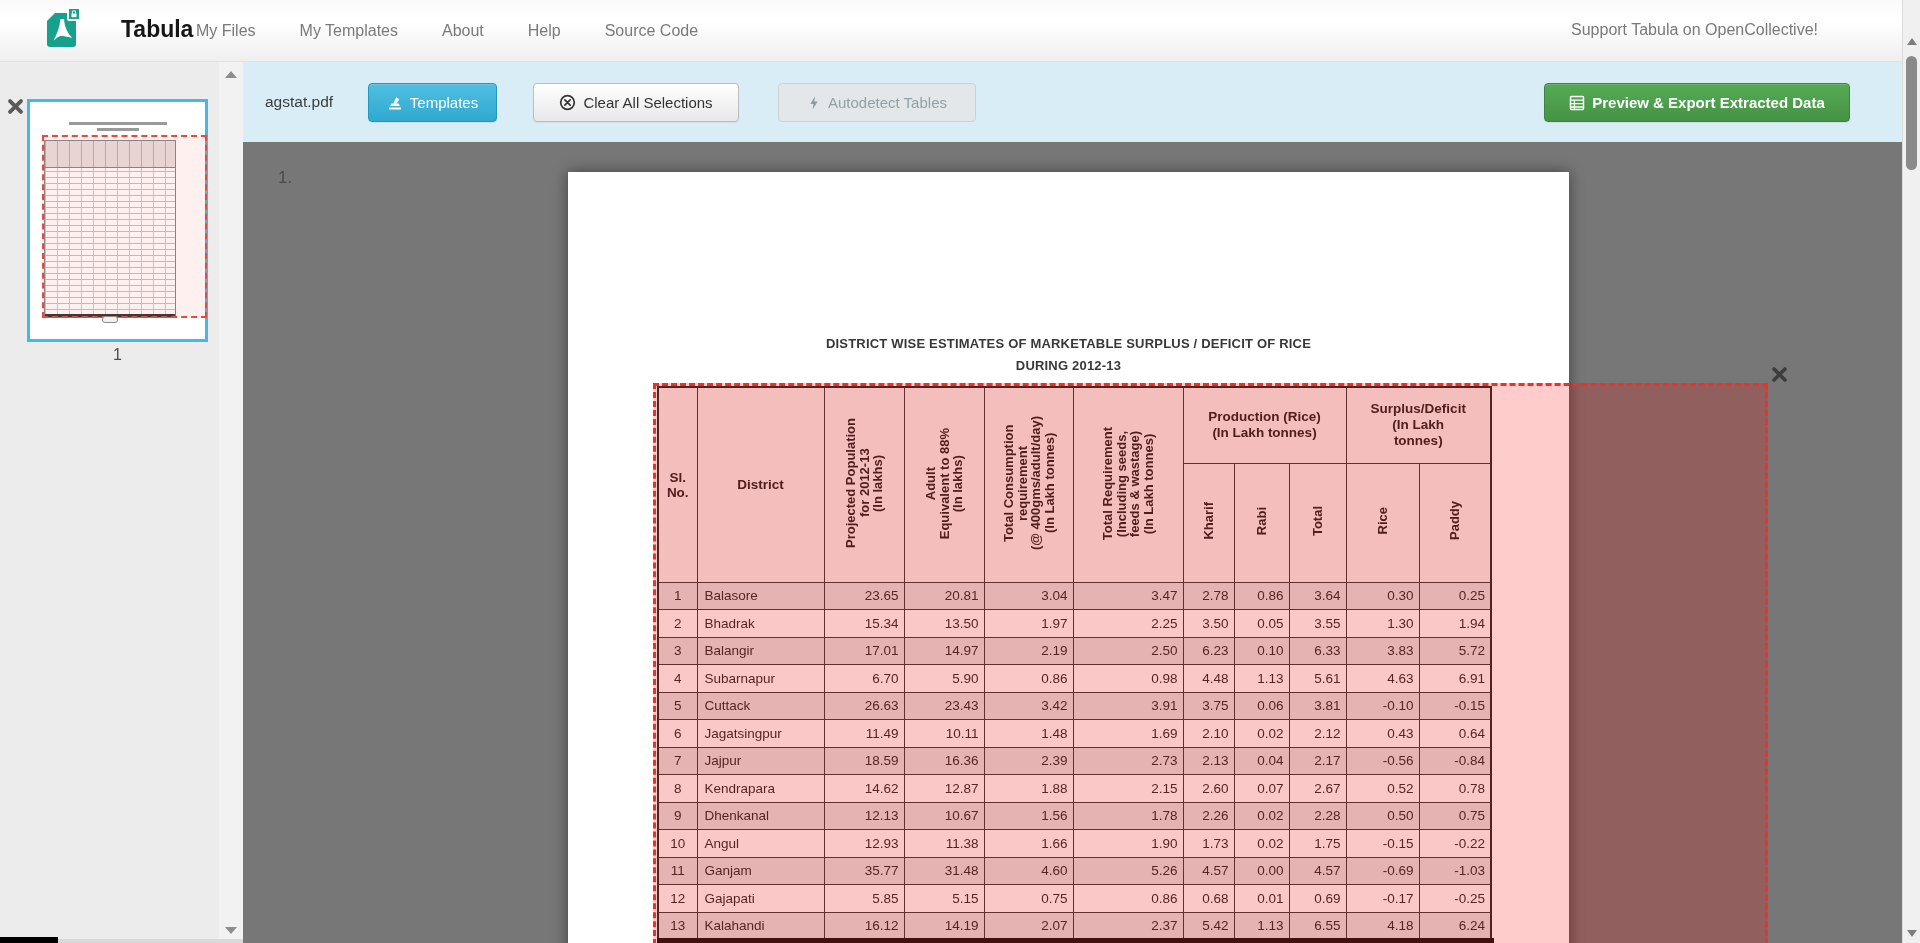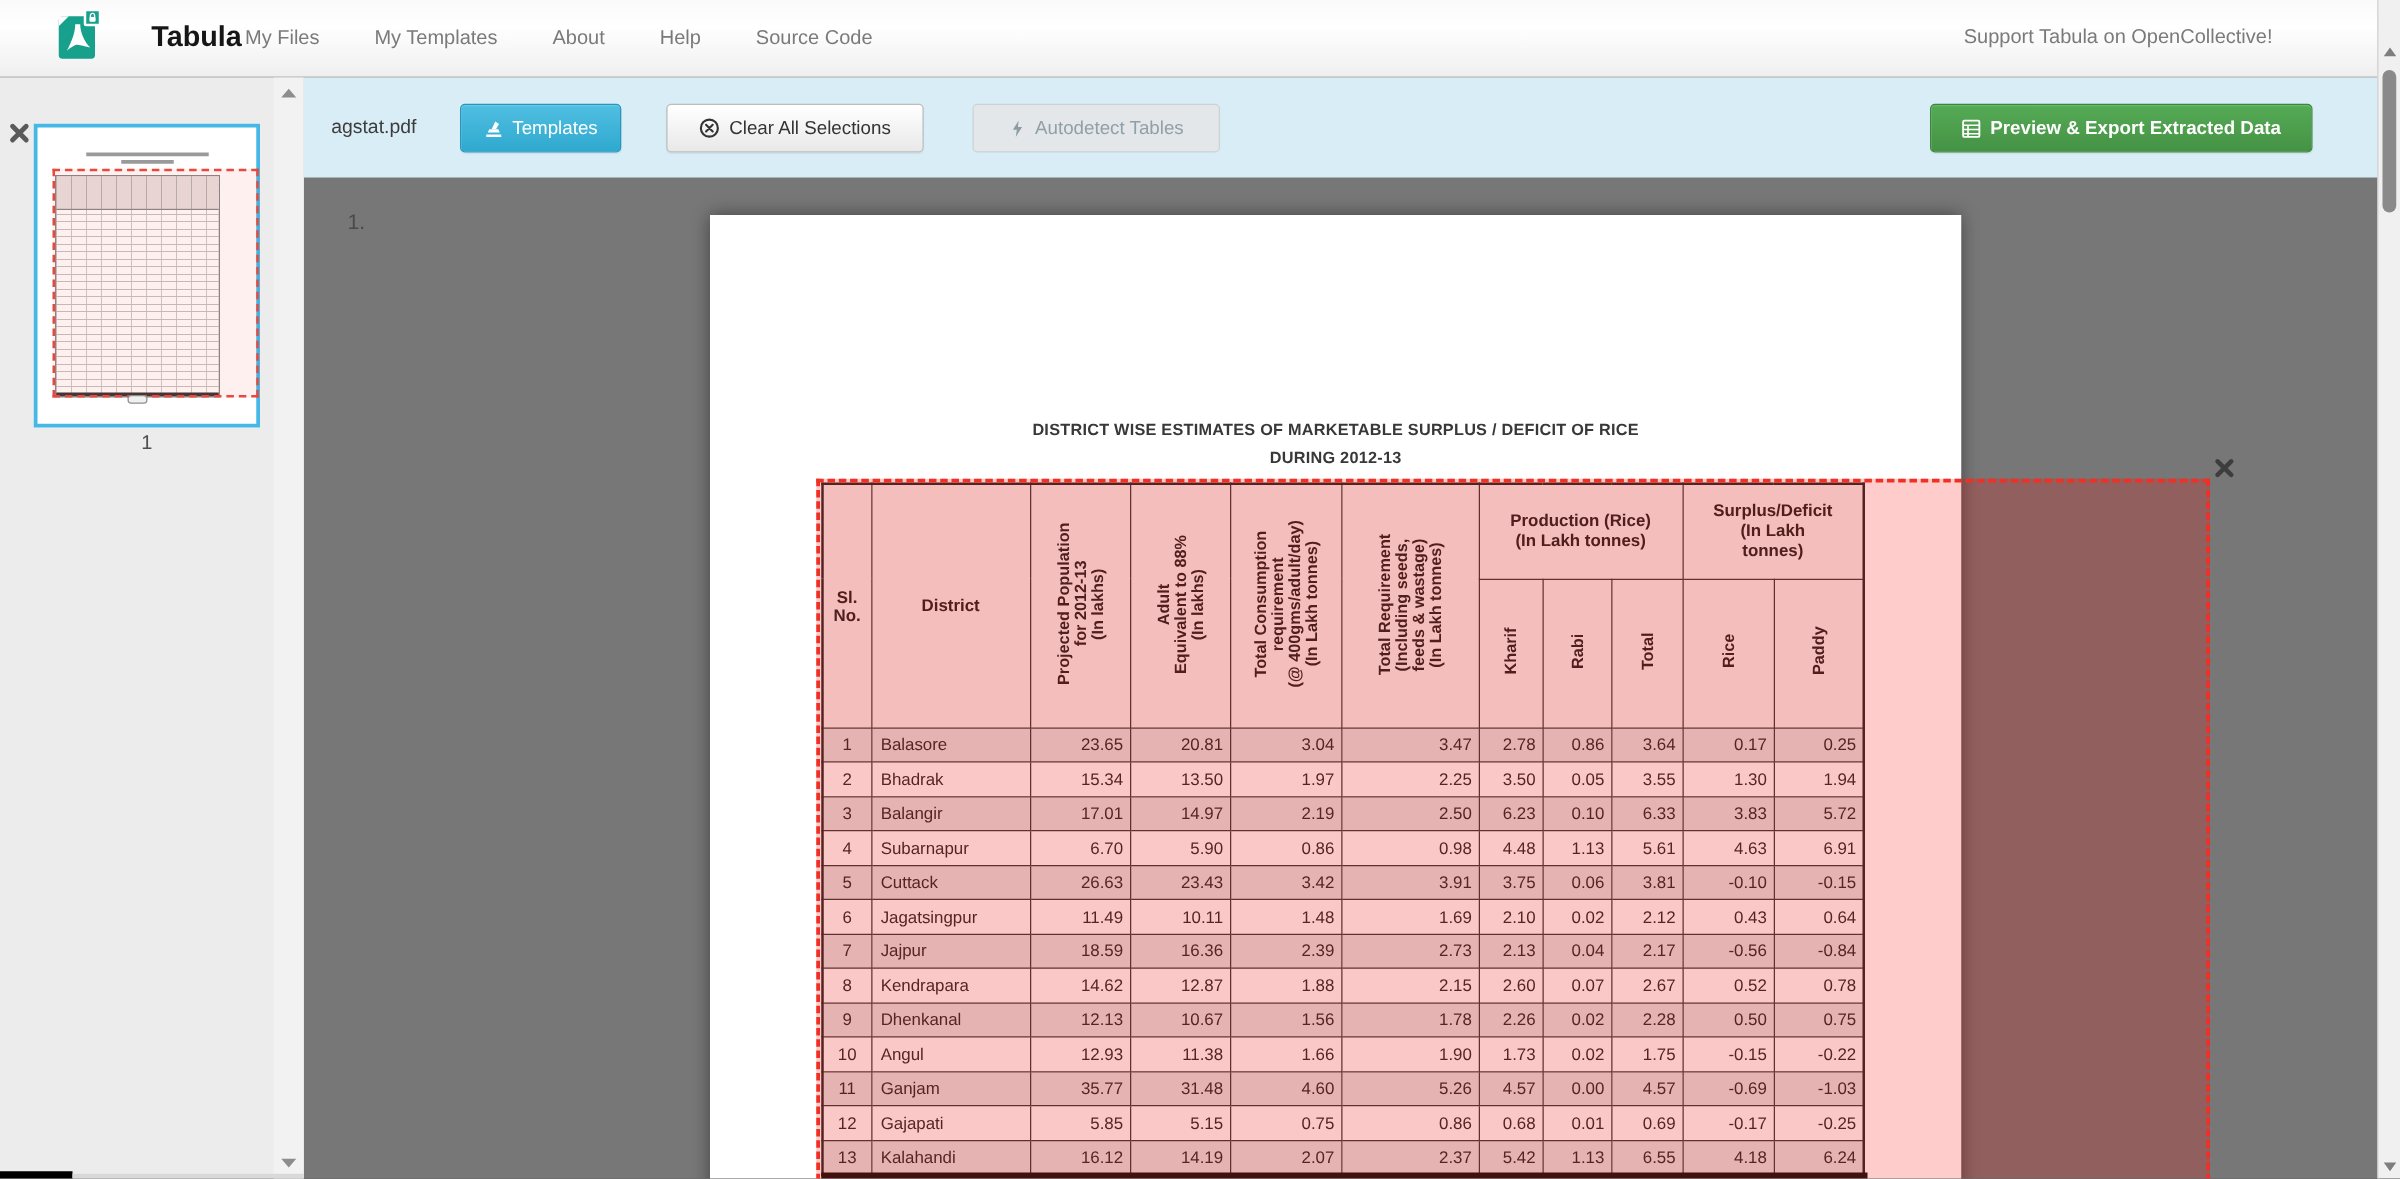--- a/index.html
+++ b/index.html
@@ -239,21 +239,21 @@
             <tr>
               <td class="c-sl">1</td>
               <td class="c-dist">Balasore</td>
               <td class="c-num">23.65</td>
               <td class="c-num">20.81</td>
               <td class="c-num">3.04</td>
               <td class="c-num">3.47</td>
               <td class="c-num">2.78</td>
               <td class="c-num">0.86</td>
               <td class="c-num">3.64</td>
-              <td class="c-num">0.17</td>
+              <td class="c-num">0.30</td>
               <td class="c-num">0.25</td>
             </tr>
             <tr>
               <td class="c-sl">2</td>
               <td class="c-dist">Bhadrak</td>
               <td class="c-num">15.34</td>
               <td class="c-num">13.50</td>
               <td class="c-num">1.97</td>
               <td class="c-num">2.25</td>
               <td class="c-num">3.50</td>

